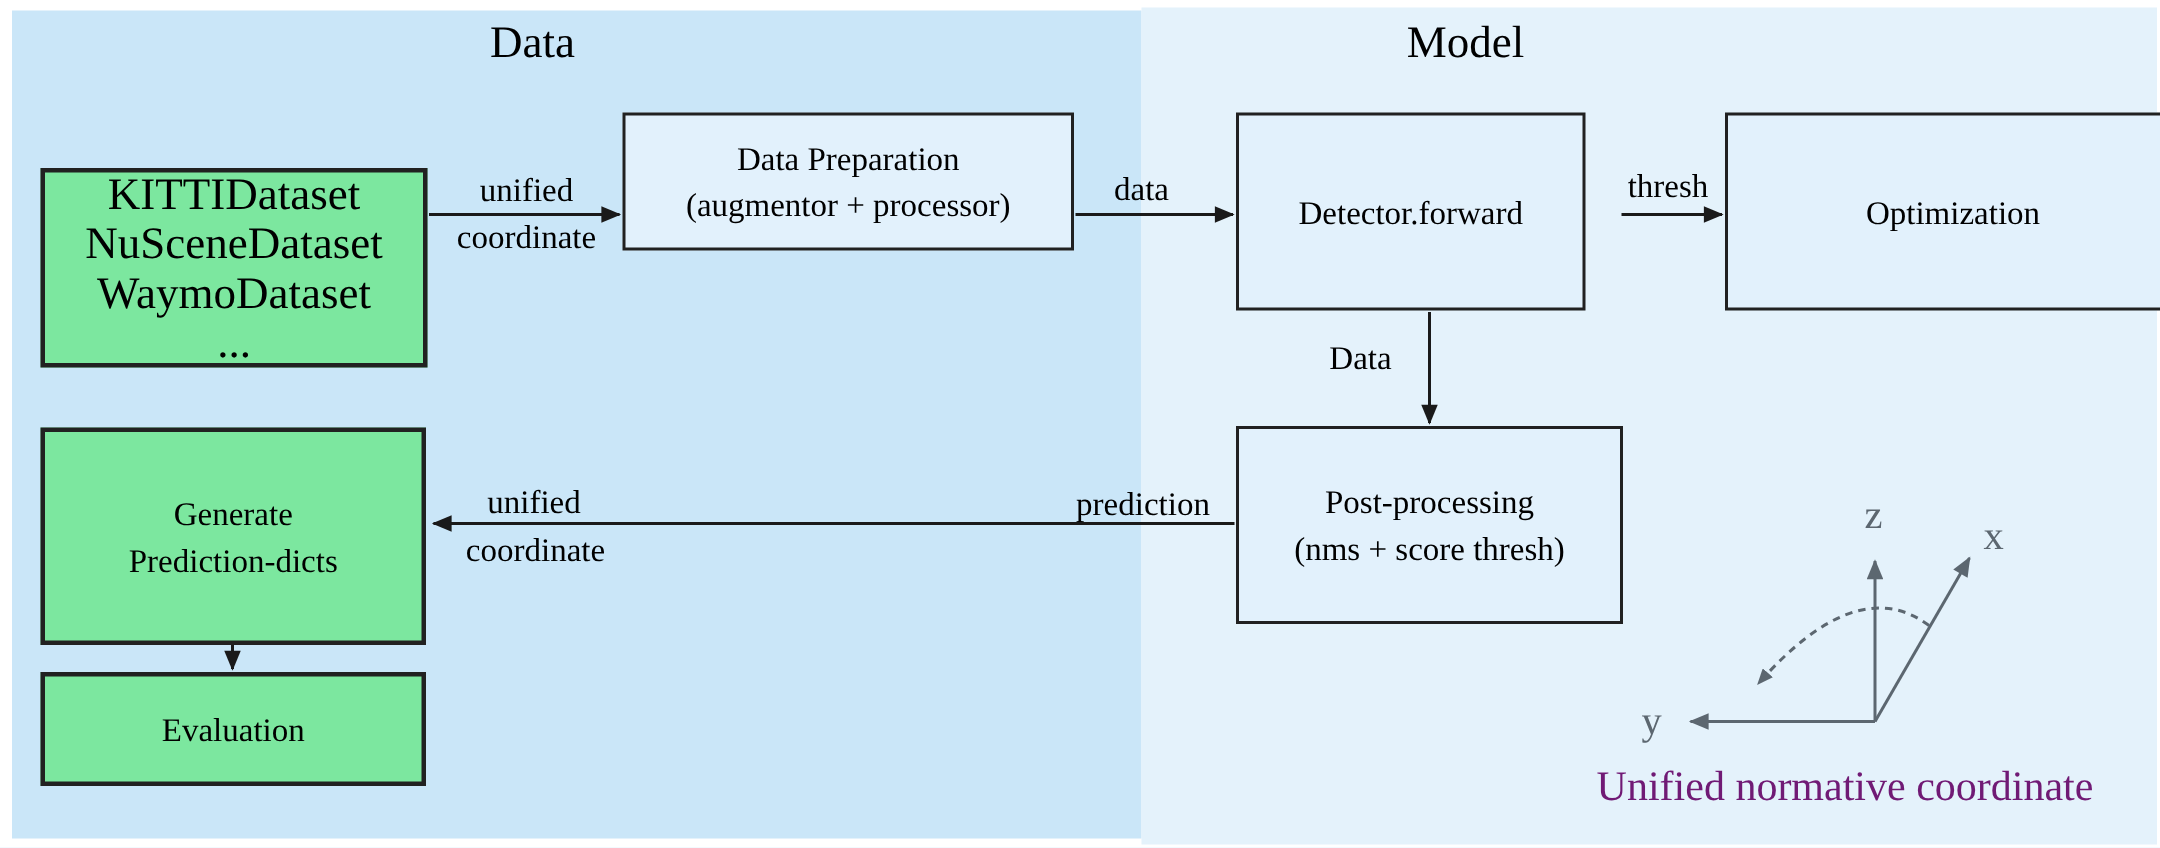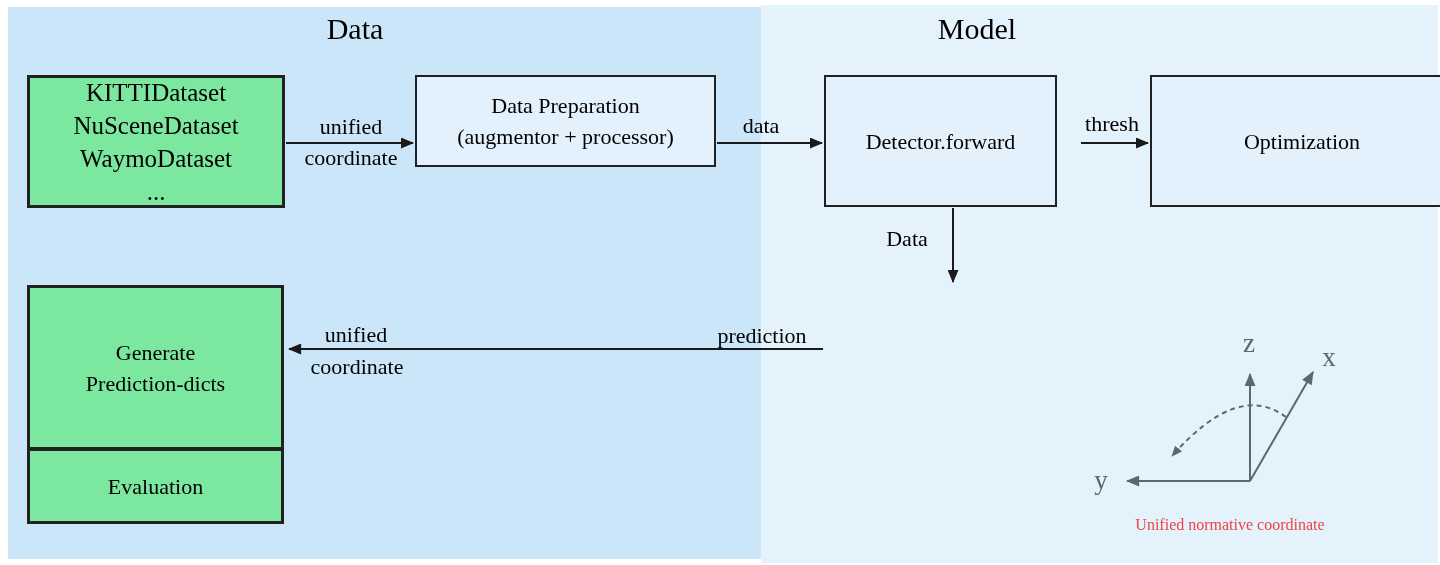--- a/index.html
+++ b/index.html
@@ -17,34 +17,34 @@
   }
 
   .box {
     position:absolute; box-sizing:border-box;
     display:flex; flex-direction:column; align-items:center; justify-content:center;
     text-align:center; font-size:22px; line-height:31px;
     border:2px solid #212121;
   }
   .box.blue  { background:#e2f1fc; }
   .box.green { background:#7ce79f; border-width:3px; }
-  .box.datasets { font-size:25px; line-height:33px; }
+  .box.datasets { font-size:30px; line-height:33px;margin-top:37px; }
 
   .albl {
     position:absolute; transform:translateX(-50%);
     font-size:22px; line-height:23px; white-space:nowrap;
   }
 
   .axlbl {
     position:absolute; transform:translateX(-50%);
     font-size:27px; line-height:28px; color:#5c6770; white-space:nowrap;
   }
   .caption {
     position:absolute; transform:translateX(-50%);
-    font-size:16px; line-height:26px; color:#ef4444; white-space:nowrap;
+    font-size:28px; line-height:26px; color:#701a75; white-space:nowrap;
   }
 
   svg.overlay { position:absolute; left:0; top:0; pointer-events:none; }
   .flow { stroke:#1a1a1a; stroke-width:2; }
   .axis { stroke:#5c6770; stroke-width:2; }
   .dashed { stroke-dasharray:5 4; fill:none; }
 </style>
 </head>
 <body>
 
@@ -95,22 +95,26 @@
   </div>
 
   <div class="box blue" style="left:824px; top:75px; width:233px; height:132px">
     <div>Detector.forward</div>
   </div>
 
   <div class="box blue" style="left:1150px; top:75px; width:304px; height:132px">
     <div>Optimization</div>
   </div>
 
+  <div class="box blue" style="left:824px; top:284px; width:258px; height:132px">
+    <div>Post-processing</div>
+    <div>(nms + score thresh)</div>
+  </div>
 
-  <div class="box green" style="left:27px; top:285px; width:257px; height:165px">
+  <div class="box green" style="left:27px; top:285px; width:257px; height:145px">
     <div>Generate</div>
     <div>Prediction-dicts</div>
   </div>
 
   <div class="box green" style="left:27px; top:448px; width:257px; height:76px">
     <div>Evaluation</div>
   </div>
 
   <div class="albl" style="left:351px; top:115px">unified</div>
   <div class="albl" style="left:351px; top:146px">coordinate</div>

